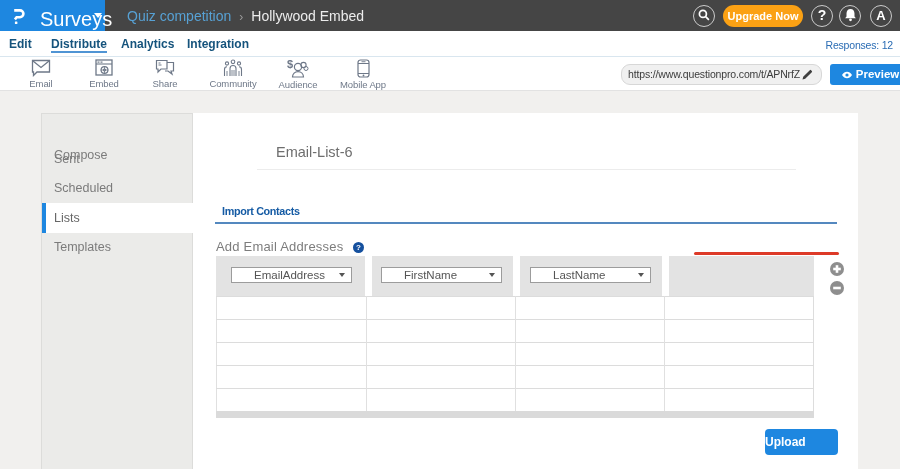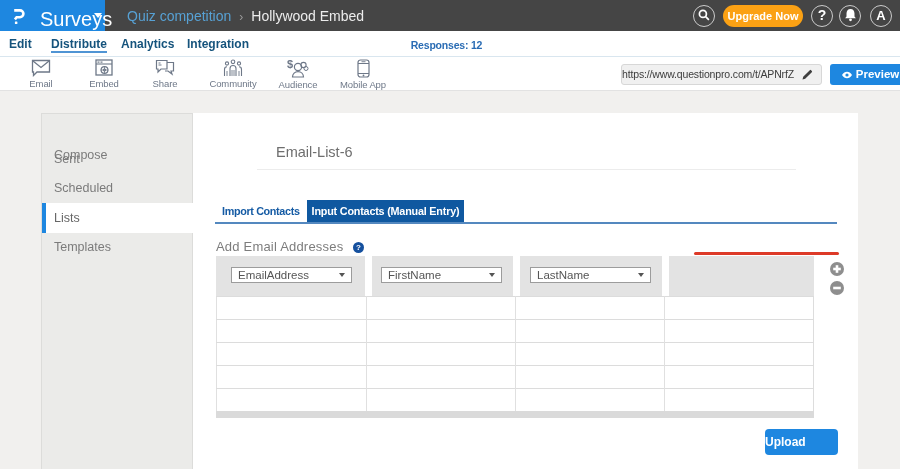--- a/index.html
+++ b/index.html
@@ -15,27 +15,27 @@
   #caret1 { left:93.5px; top:13px; width:0; height:0; border-left:4.5px solid transparent; border-right:4.5px solid transparent; border-top:5.5px solid #fff; }
   #crumb { left:127px; top:8px; font-size:14px; color:#57a1d4; }
   #crumb .sep { color:#9a9a9a; padding:0 8px; font-size:12px; }
   #crumb .cur { color:#ececec; }
   .tcirc { border:1.5px solid #cbcbcb; border-radius:50%; width:22px; height:22px; color:#fff; text-align:center; }
   #upgrade { left:723px; top:4.5px; width:80px; height:22px; background:#fba114; border-radius:11px; color:#fff; font-size:11px; font-weight:bold; text-align:center; line-height:22px; }
 
   
   #navbar { left:0; top:31px; width:900px; height:26px; background:#fff; border-bottom:1px solid #d9e6ef; }
   .navitem { position:absolute; top:37px; font-size:12px; font-weight:bold; color:#15537c; }
-  #responses { left:0; top:39px; width:893px; text-align:center; font-size:10.5px; letter-spacing:-0.2px; font-weight:bold; color:#2a6cb4; }
+  #responses { left:0; top:39px; width:893px; text-align:right; font-size:10.5px; letter-spacing:-0.2px; font-weight:normal; color:#2a6cb4; }
 
   
   #toolbar { left:0; top:57px; width:900px; height:34px; background:#fff; border-bottom:1px solid #e2e2e2; }
   .tool { position:absolute; top:59px; width:60px; text-align:center; }
   .tool .lbl { font-size:9.5px; color:#6e7888; margin-top:-2px; line-height:10px; letter-spacing:-0.1px; }
-  #urlbox { left:621px; top:64px; width:201px; letter-spacing:-0.15px; height:21px; background:#f0f0f0; border:1px solid #d7d7d7; border-radius:3px; font-size:10.5px; color:#3c3c3c; line-height:19px; white-space:nowrap; overflow:hidden; }
+  #urlbox { left:621px; top:64px; width:201px; letter-spacing:-0.15px; height:21px; background:#f0f0f0; border:1px solid #d7d7d7; border-radius:9px; font-size:10.5px; color:#3c3c3c; line-height:19px; padding-left:6px; white-space:nowrap; overflow:hidden; }
   #pencil { left:801px; top:68px; }
   #preview { left:830px; top:64px; width:80px; height:21px; background:#1e87e0; border-radius:3px; color:#fff; font-size:11.5px; font-weight:bold; text-align:center; line-height:21px; white-space:nowrap; }
 
   
   #sidebar { left:41px; top:113px; width:152px; height:356px; background:#ebebe9; border:1px solid #dcdcda; border-bottom:none; }
   .sitem { position:absolute; left:54px; font-size:12.5px; color:#7b7b7b; }
   #activerow { left:42px; top:203px; width:151px; height:30px; background:#fff; border-left:4px solid #1e87e0; }
   #content { left:193px; top:113px; width:665px; height:356px; background:#fff; }
 
   #title { left:276px; top:144px; font-size:14.5px; color:#6e6e6e; }
@@ -46,21 +46,21 @@
   #tab2 { left:307px; top:200px; width:157px; height:22px; background:#0f58a0; color:#fff; font-size:10.8px; letter-spacing:-0.2px; font-weight:bold; text-align:center; line-height:22px; white-space:nowrap; }
 
   #addlbl { left:216px; top:239px; font-size:13px; color:#7d7d7d; letter-spacing:0.2px; }
   #help { left:353px; top:242px; width:11px; height:11px; background:#15509e; border-radius:50%; color:#fff; font-size:8px; font-weight:bold; text-align:center; line-height:11px; }
   #copylink { left:694px; top:240px; font-size:10.5px; letter-spacing:-0.1px; font-weight:bold; color:#1a5ea8; }
   #redline { left:694px; top:252px; width:145px; height:2.5px; background:#dd3a28; border-radius:2px; }
 
   
   #theader { left:216px; top:256px; width:598px; height:40px; background:#e3e3e3; }
   .hgap { position:absolute; top:256px; width:7px; height:40px; background:#fff; }
-  .sel { position:absolute; height:16px; width:121px; background:#fff; border:1px solid #9c9c9c; font-size:11.5px; color:#555; line-height:14px; padding-left:6px; }
+  .sel { position:absolute; height:16px; width:121px; background:#fff; border:1px solid #9c9c9c; font-size:11.5px; color:#555; line-height:14px; padding-left:22px; }
   .sel .car { position:absolute; right:6px; top:5px; width:0; height:0; border-left:3.5px solid transparent; border-right:3.5px solid transparent; border-top:4.5px solid #555; }
   #rows { left:216px; top:296px; width:598px; height:115px; background:#fff; border-left:1px solid #e0e0e0; border-right:1px solid #ddd; }
   .rline { position:absolute; left:216px; width:598px; height:1px; background:#dcdcdc; }
   .vline { position:absolute; top:296px; width:1px; height:115px; background:#e0e0e0; }
   #scrollbar { left:216px; top:411px; width:598px; height:7px; background:#dadada; }
 
   #upload { left:765px; top:429px; width:73px; height:26px; background:#1e87e0; border-radius:4px; color:#fff; font-size:12px; font-weight:bold; text-align:left; line-height:26px; }
 </style>
 </head>
 <body>
@@ -181,21 +181,20 @@
   <div class="sitem" style="top:152px;">Sent</div>
   <div class="sitem" style="top:181px;">Scheduled</div>
   <div class="sitem" style="top:211px; color:#666;">Lists</div>
   <div class="sitem" style="top:240px;">Templates</div>
 
   <div class="abs" id="title">Email-List-6</div>
   <div class="abs" id="titleline"></div>
 
   <div class="abs" id="tabline"></div>
   <div class="abs" id="tab1">Import Contacts</div>
-  <div class="abs" id="tab2">Input Contacts (Manual Entry)</div>
 
   <div class="abs" id="addlbl">Add Email Addresses</div>
   <div class="abs" id="help">?</div>
   <div class="abs" id="redline"></div>
 
   <div class="abs" id="theader"></div>
   <div class="hgap" style="left:365px;"></div>
   <div class="hgap" style="left:513px;"></div>
   <div class="hgap" style="left:662px;"></div>
 

